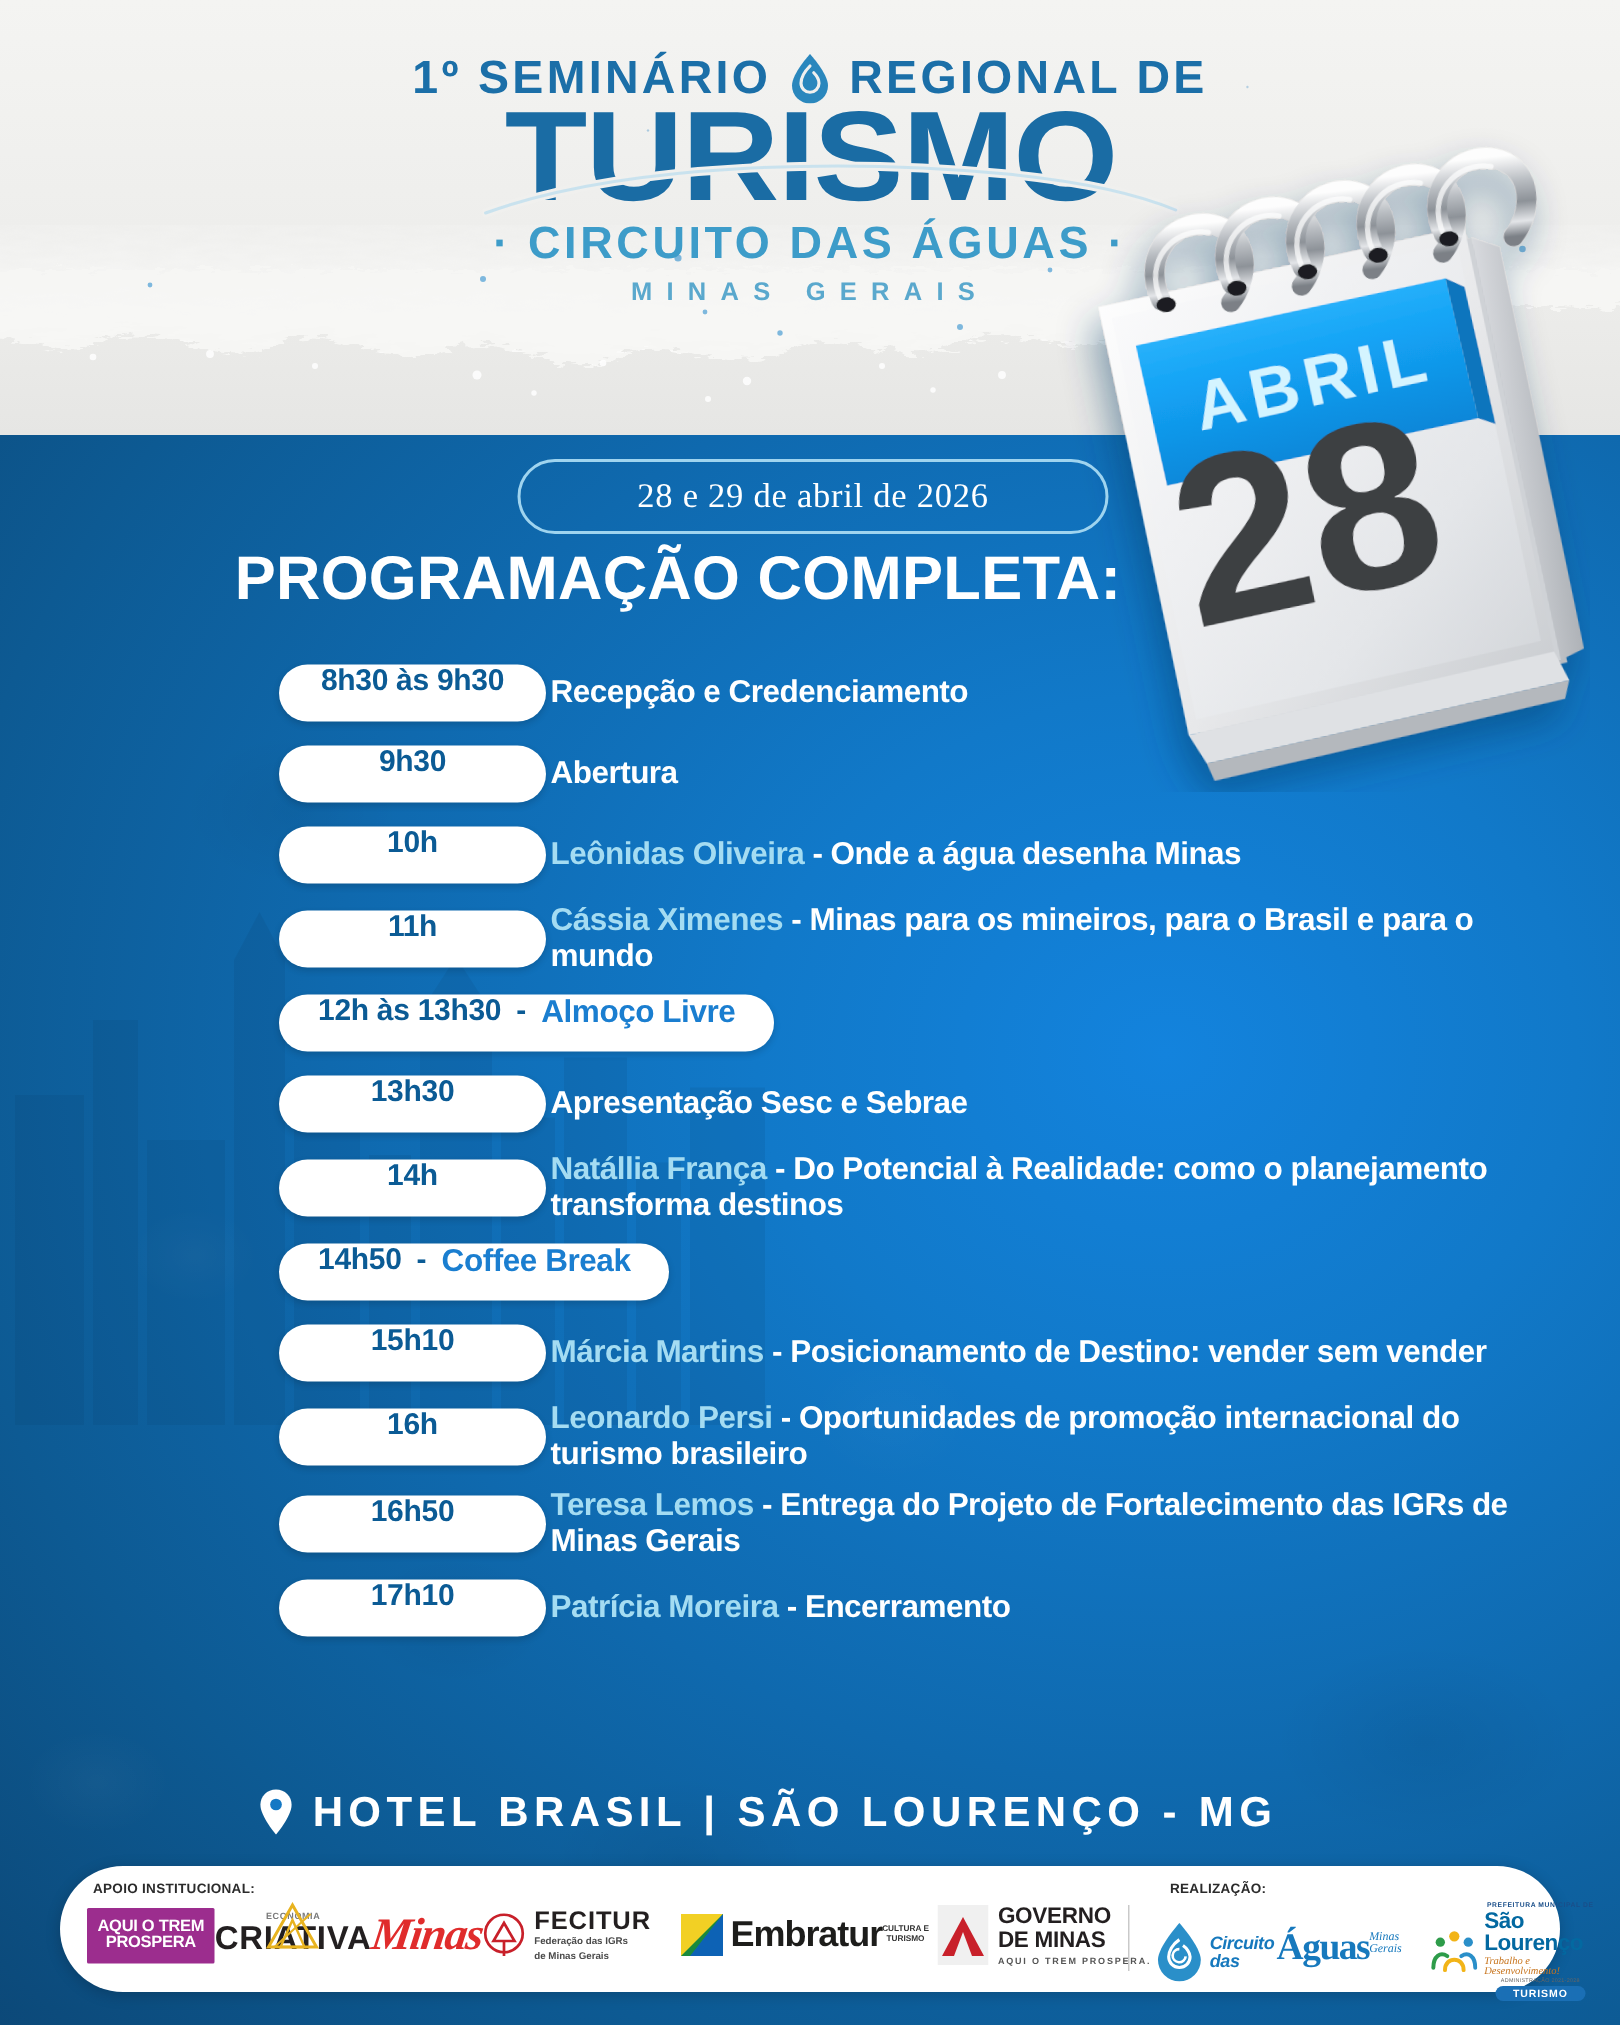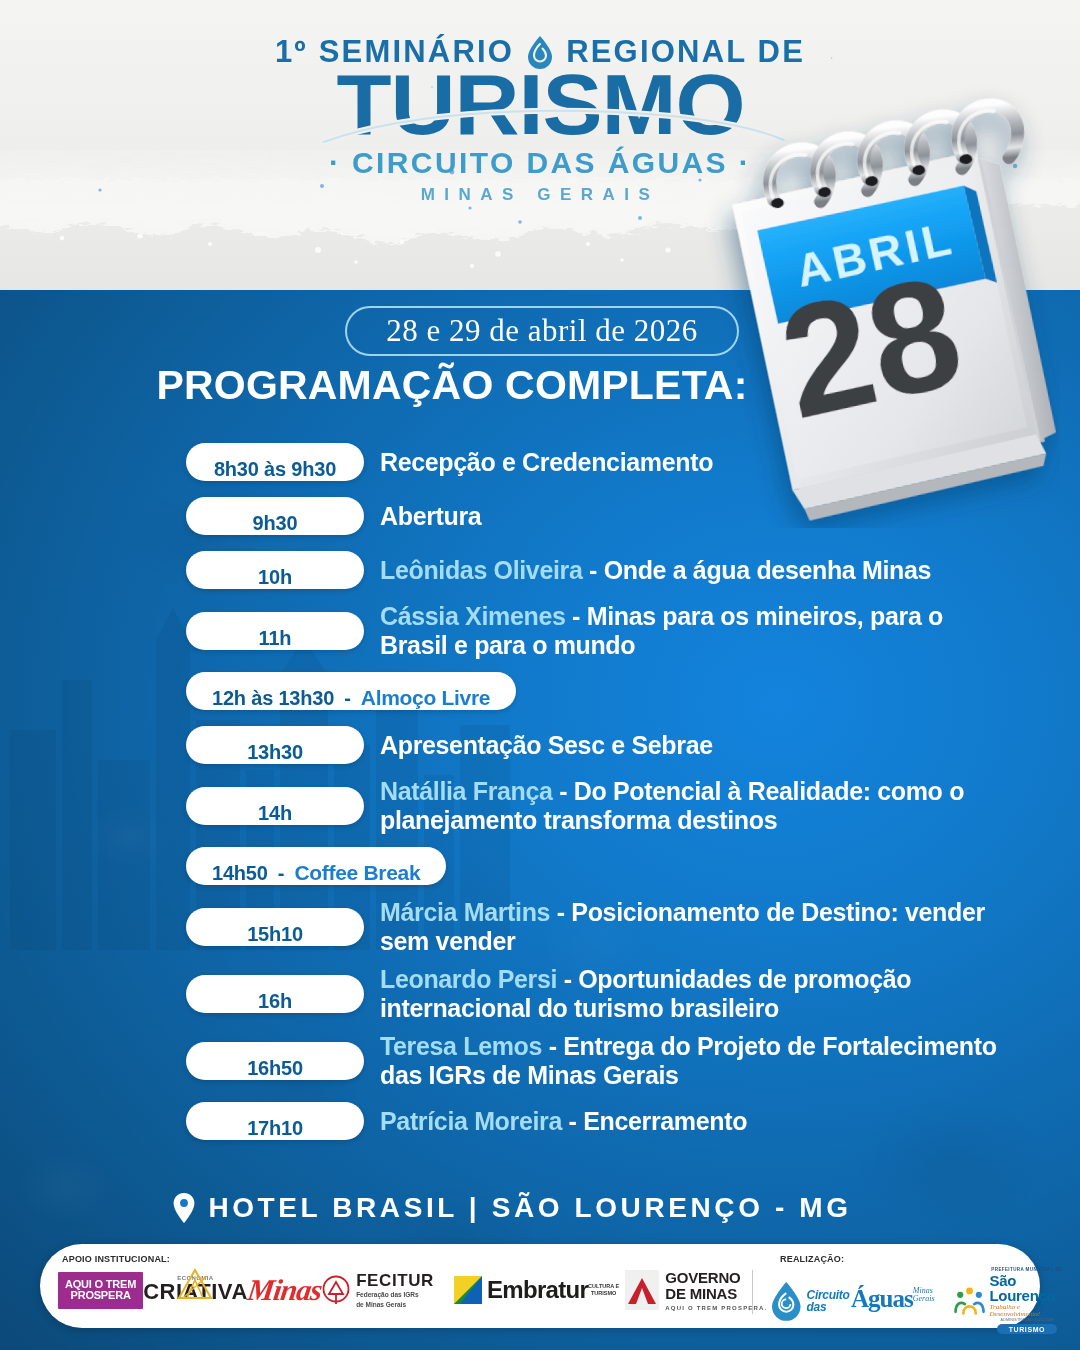--- a/index.html
+++ b/index.html
@@ -64,44 +64,44 @@
   
   #calendar{position:absolute;left:700px;top:78px;width:360px;height:450px;z-index:6;}
 
   
   #datebadge{
     position:absolute;left:345px;top:306px;width:390px;height:46px;
     border:2px solid #9fd4ef;border-radius:26px;
     display:flex;align-items:center;justify-content:center;z-index:7;
   }
   #datebadge span{
-    font-family:"Liberation Serif", serif;font-size:31px;color:#ffffff;letter-spacing:.5px;
+    font-family:"Liberation Serif", serif;font-size:23px;color:#ffffff;letter-spacing:.5px;
   }
 
   
   #progtitle{
     position:absolute;left:0;top:362px;width:1080px;text-align:center;z-index:7;
     font-size:41px;font-weight:900;color:#fff;letter-spacing:.2px;
     transform:translateX(-88px);
   }
 
   
   #schedule{position:absolute;left:186px;top:440px;width:830px;z-index:7;}
   .row{display:flex;align-items:center;margin-bottom:10px;min-height:44px;}
   .pill{
     background:#fff;border-radius:24px;height:38px;min-width:178px;
-    display:flex;align-items:flex-end;justify-content:center;
+    display:flex;align-items:flex-start;justify-content:center;
     flex:0 0 auto;box-shadow:0 2px 5px rgba(0,0,0,.16);
     padding:0 14px;box-sizing:border-box;
   }
   .pill .time{font-size:20px;font-weight:700;color:#0b5b95;white-space:nowrap;letter-spacing:-.2px;}
   .pill.wide{min-width:auto;padding:0 26px;}
   .pill .dash{font-size:20px;font-weight:700;color:#0b5b95;margin:0 10px;}
   .pill .inline-label{font-size:21px;font-weight:800;color:#1a7ed0;white-space:nowrap;letter-spacing:-.3px;}
-  .desc{margin-left:16px;font-size:25px;font-weight:800;color:#fff;line-height:1.14;letter-spacing:-.35px;}
+  .desc{margin-left:3px;font-size:21px;font-weight:800;color:#fff;line-height:1.14;letter-spacing:-.35px;}
   .desc .spk{color:#a4dcf2;}
 
   
   #venue{
     position:absolute;left:0;top:1192px;width:1080px;z-index:7;
     display:flex;align-items:center;justify-content:center;gap:12px;
     transform:translateX(-28px);
   }
   #venue .vtext{font-size:28px;font-weight:700;color:#fff;letter-spacing:3.6px;white-space:nowrap;}
 

